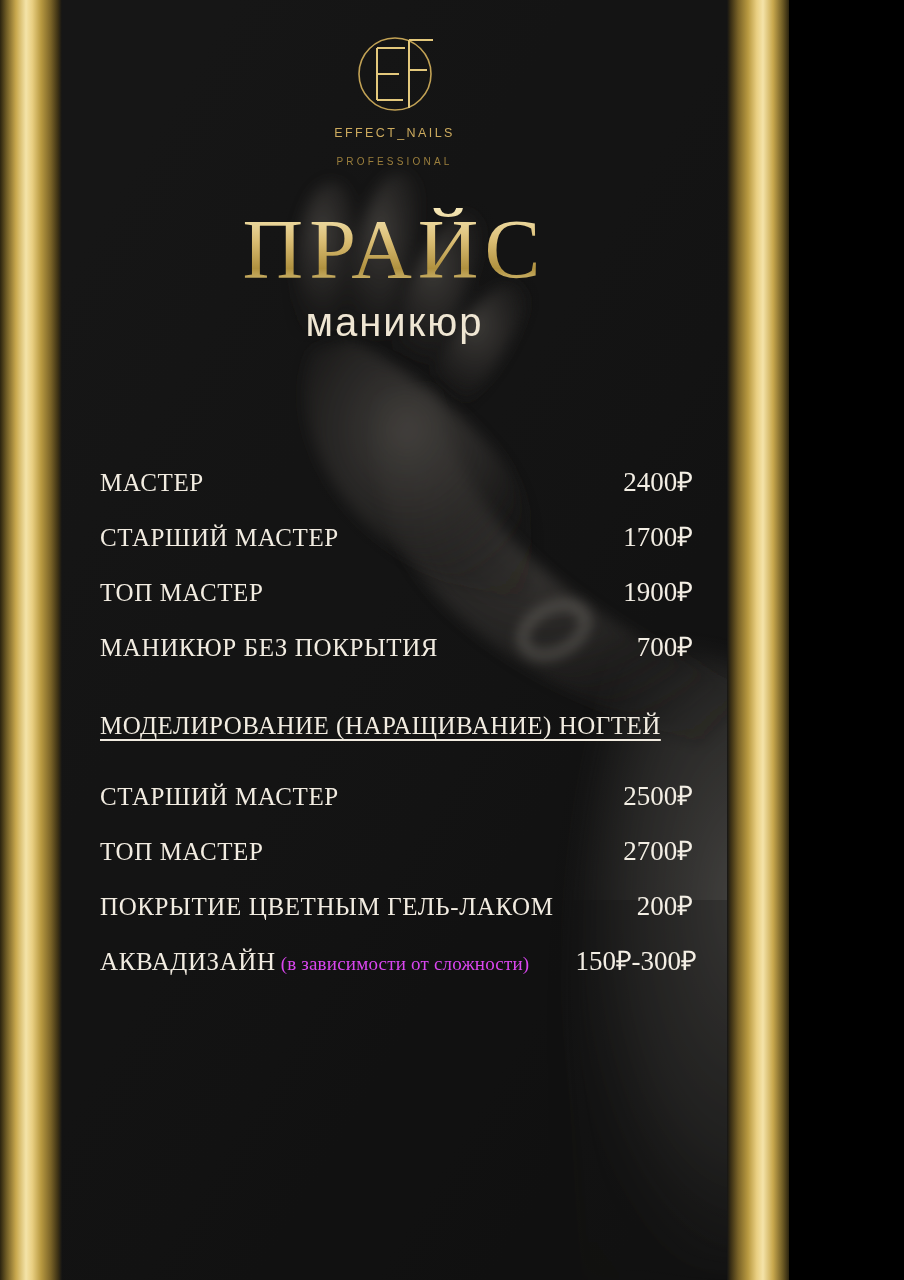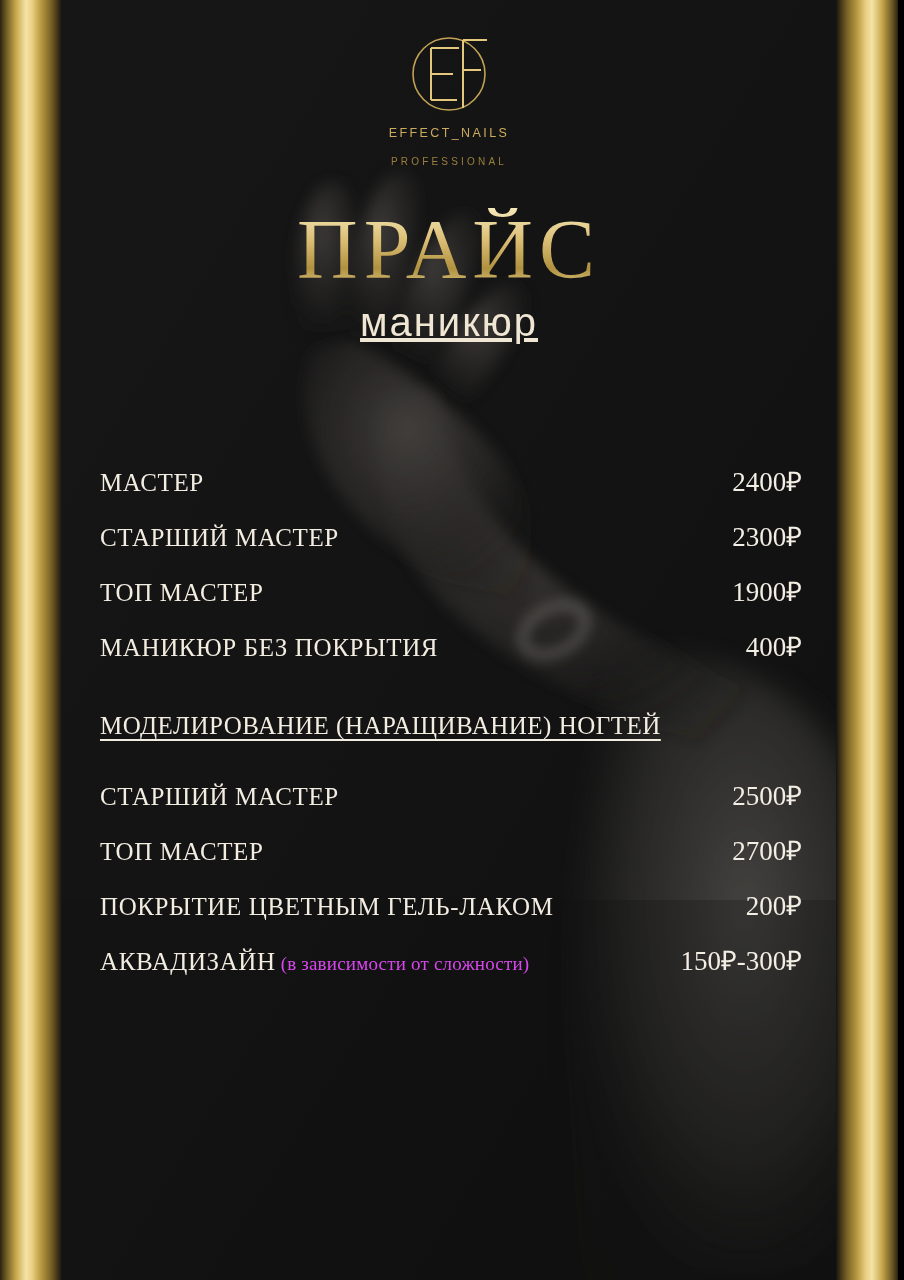--- a/index.html
+++ b/index.html
@@ -9,21 +9,21 @@
   }
   body {
     width: 904px;
     height: 1280px;
     overflow: hidden;
     font-family: "Liberation Serif", serif;
   }
 
   .poster {
     position: relative;
-    width: 898px;
+    width: 789px;
     height: 1280px;
     background: #141414;
     overflow: hidden;
   }
 
   
   .gold-edge {
     position: absolute;
     top: 0;
     bottom: 0;
@@ -119,21 +119,20 @@
     position: absolute;
     left: 0; right: 0;
     top: 300px;
     text-align: center;
     font-family: "Liberation Sans", sans-serif;
     font-weight: 300;
     font-size: 40px;
     letter-spacing: 2px;
     color: #efe6d3;
     z-index: 5;
-    text-decoration: underline;
   }
 
   
   .price-area {
     position: absolute;
     left: 100px;
     right: 96px;
     top: 462px;
     z-index: 6;
   }
@@ -264,29 +263,29 @@
   <div class="title-sub">маникюр</div>
 
   <div class="price-area">
 
     <div class="price-row">
       <span class="price-label">МАСТЕР</span>
       <span class="price-value">2400₽</span>
     </div>
     <div class="price-row">
       <span class="price-label">СТАРШИЙ МАСТЕР</span>
-      <span class="price-value">2300₽</span>
+      <span class="price-value">1700₽</span>
     </div>
     <div class="price-row">
       <span class="price-label">ТОП МАСТЕР</span>
       <span class="price-value">1900₽</span>
     </div>
     <div class="price-row">
       <span class="price-label">МАНИКЮР БЕЗ ПОКРЫТИЯ</span>
-      <span class="price-value">400₽</span>
+      <span class="price-value">700₽</span>
     </div>
 
     <div class="section-head">МОДЕЛИРОВАНИЕ (НАРАЩИВАНИЕ) НОГТЕЙ</div>
 
     <div class="price-row">
       <span class="price-label">СТАРШИЙ МАСТЕР</span>
       <span class="price-value">2500₽</span>
     </div>
     <div class="price-row">
       <span class="price-label">ТОП МАСТЕР</span>

